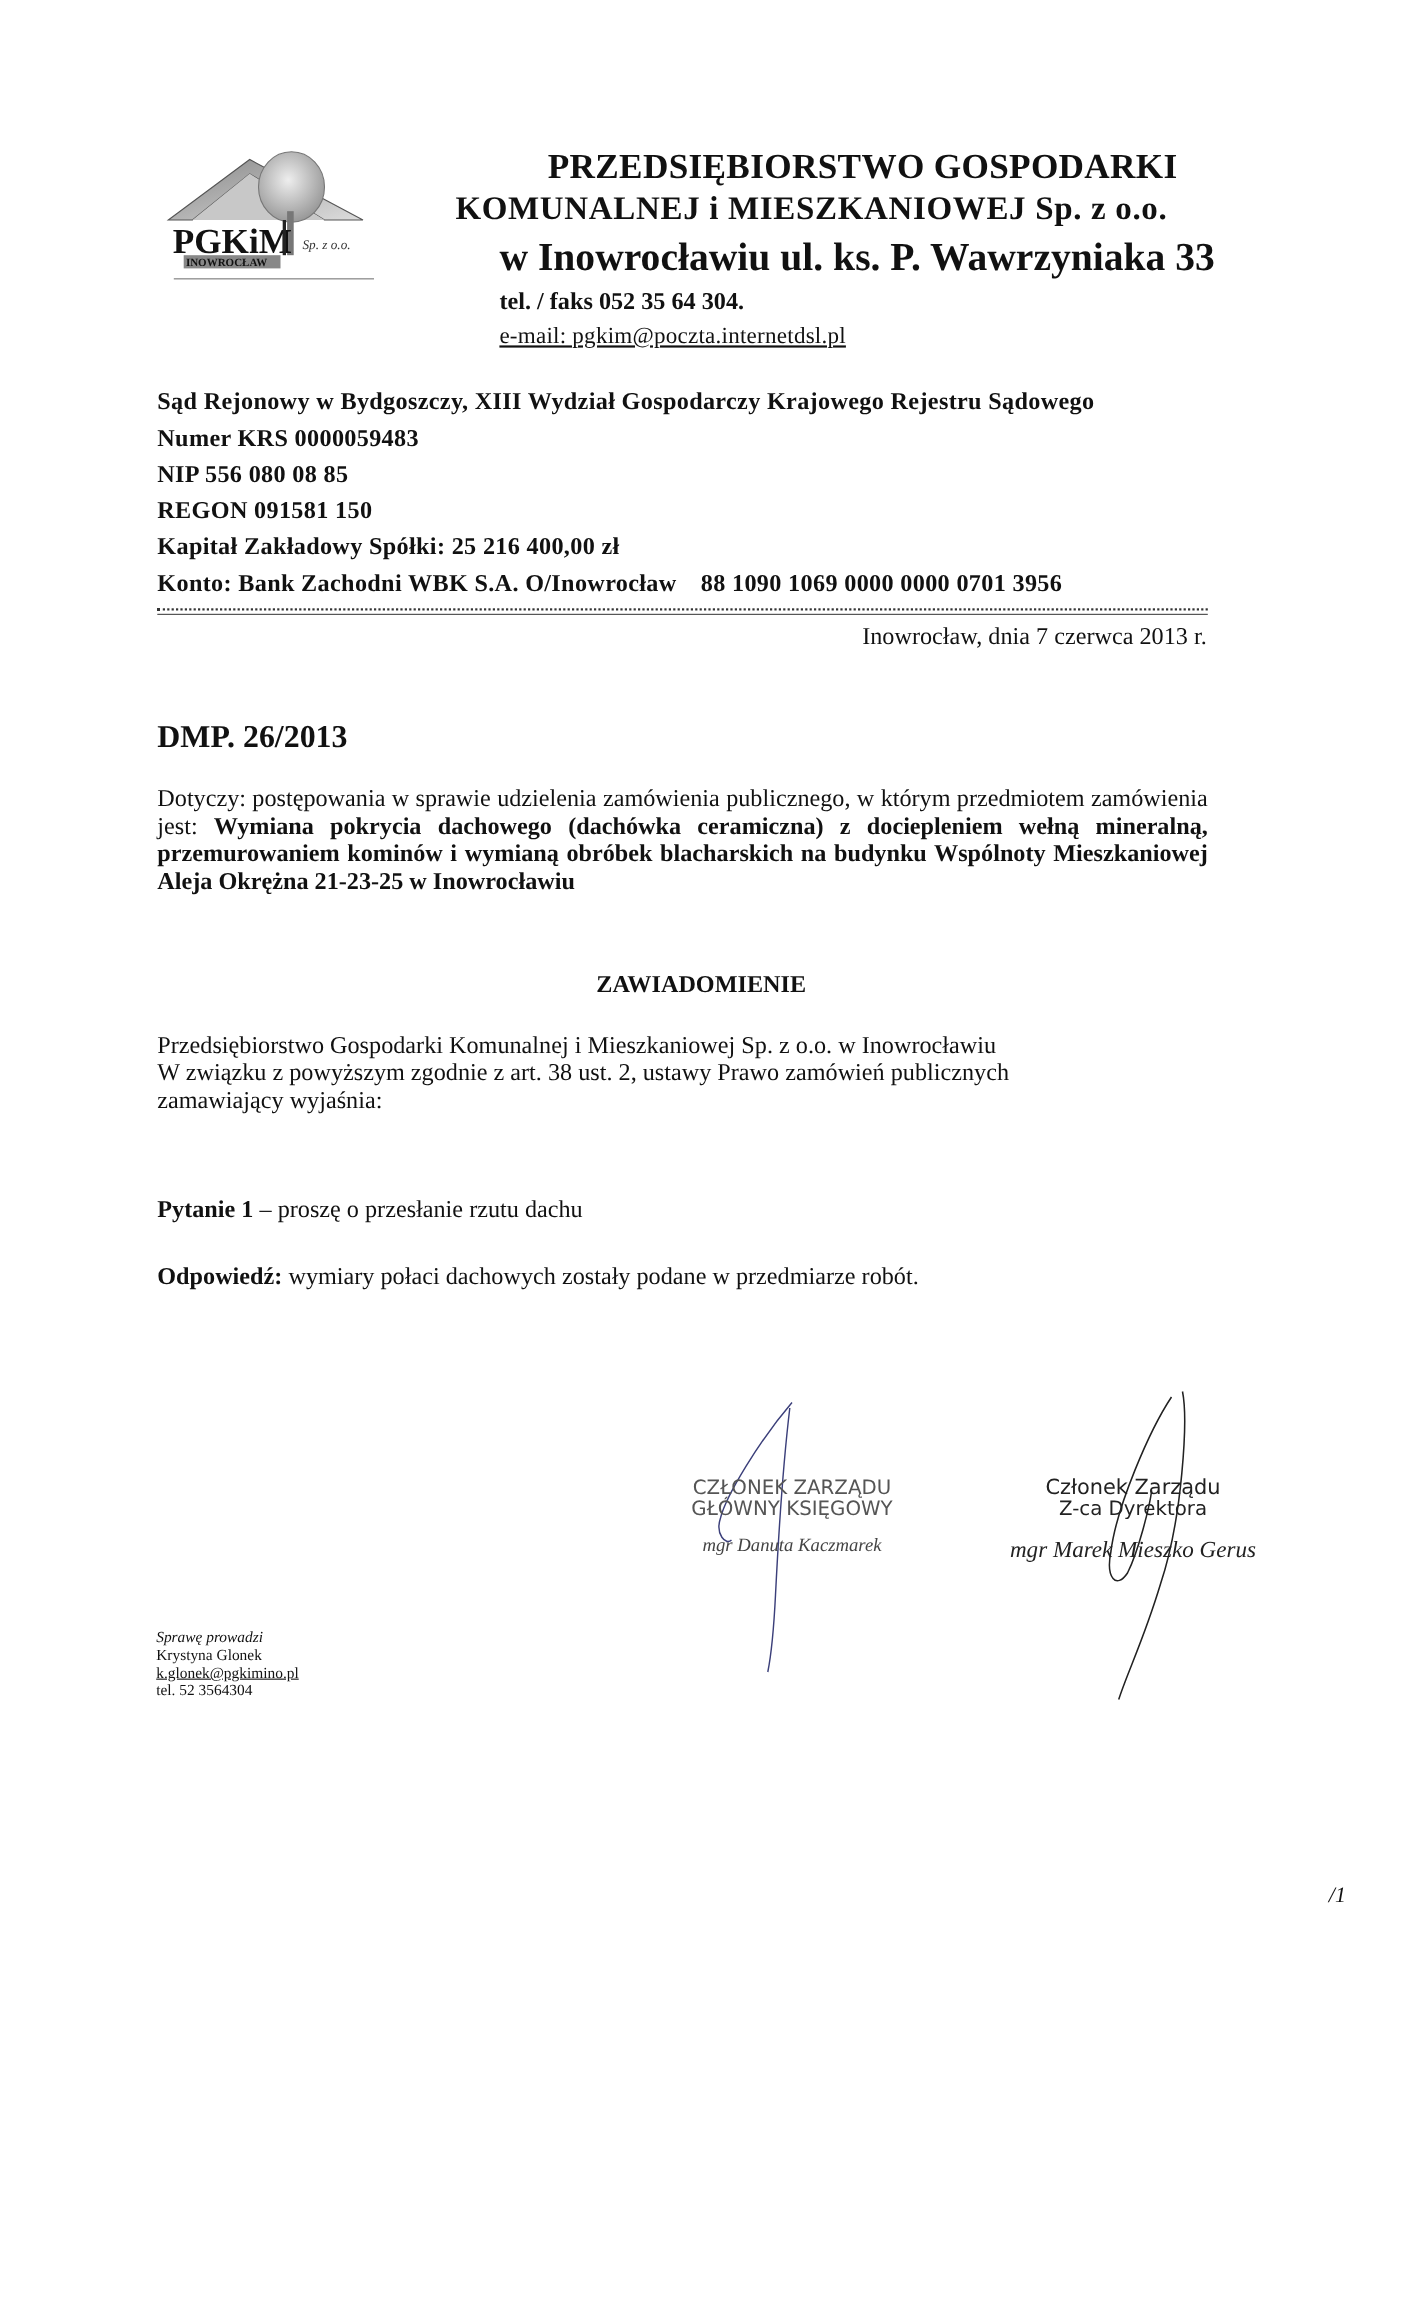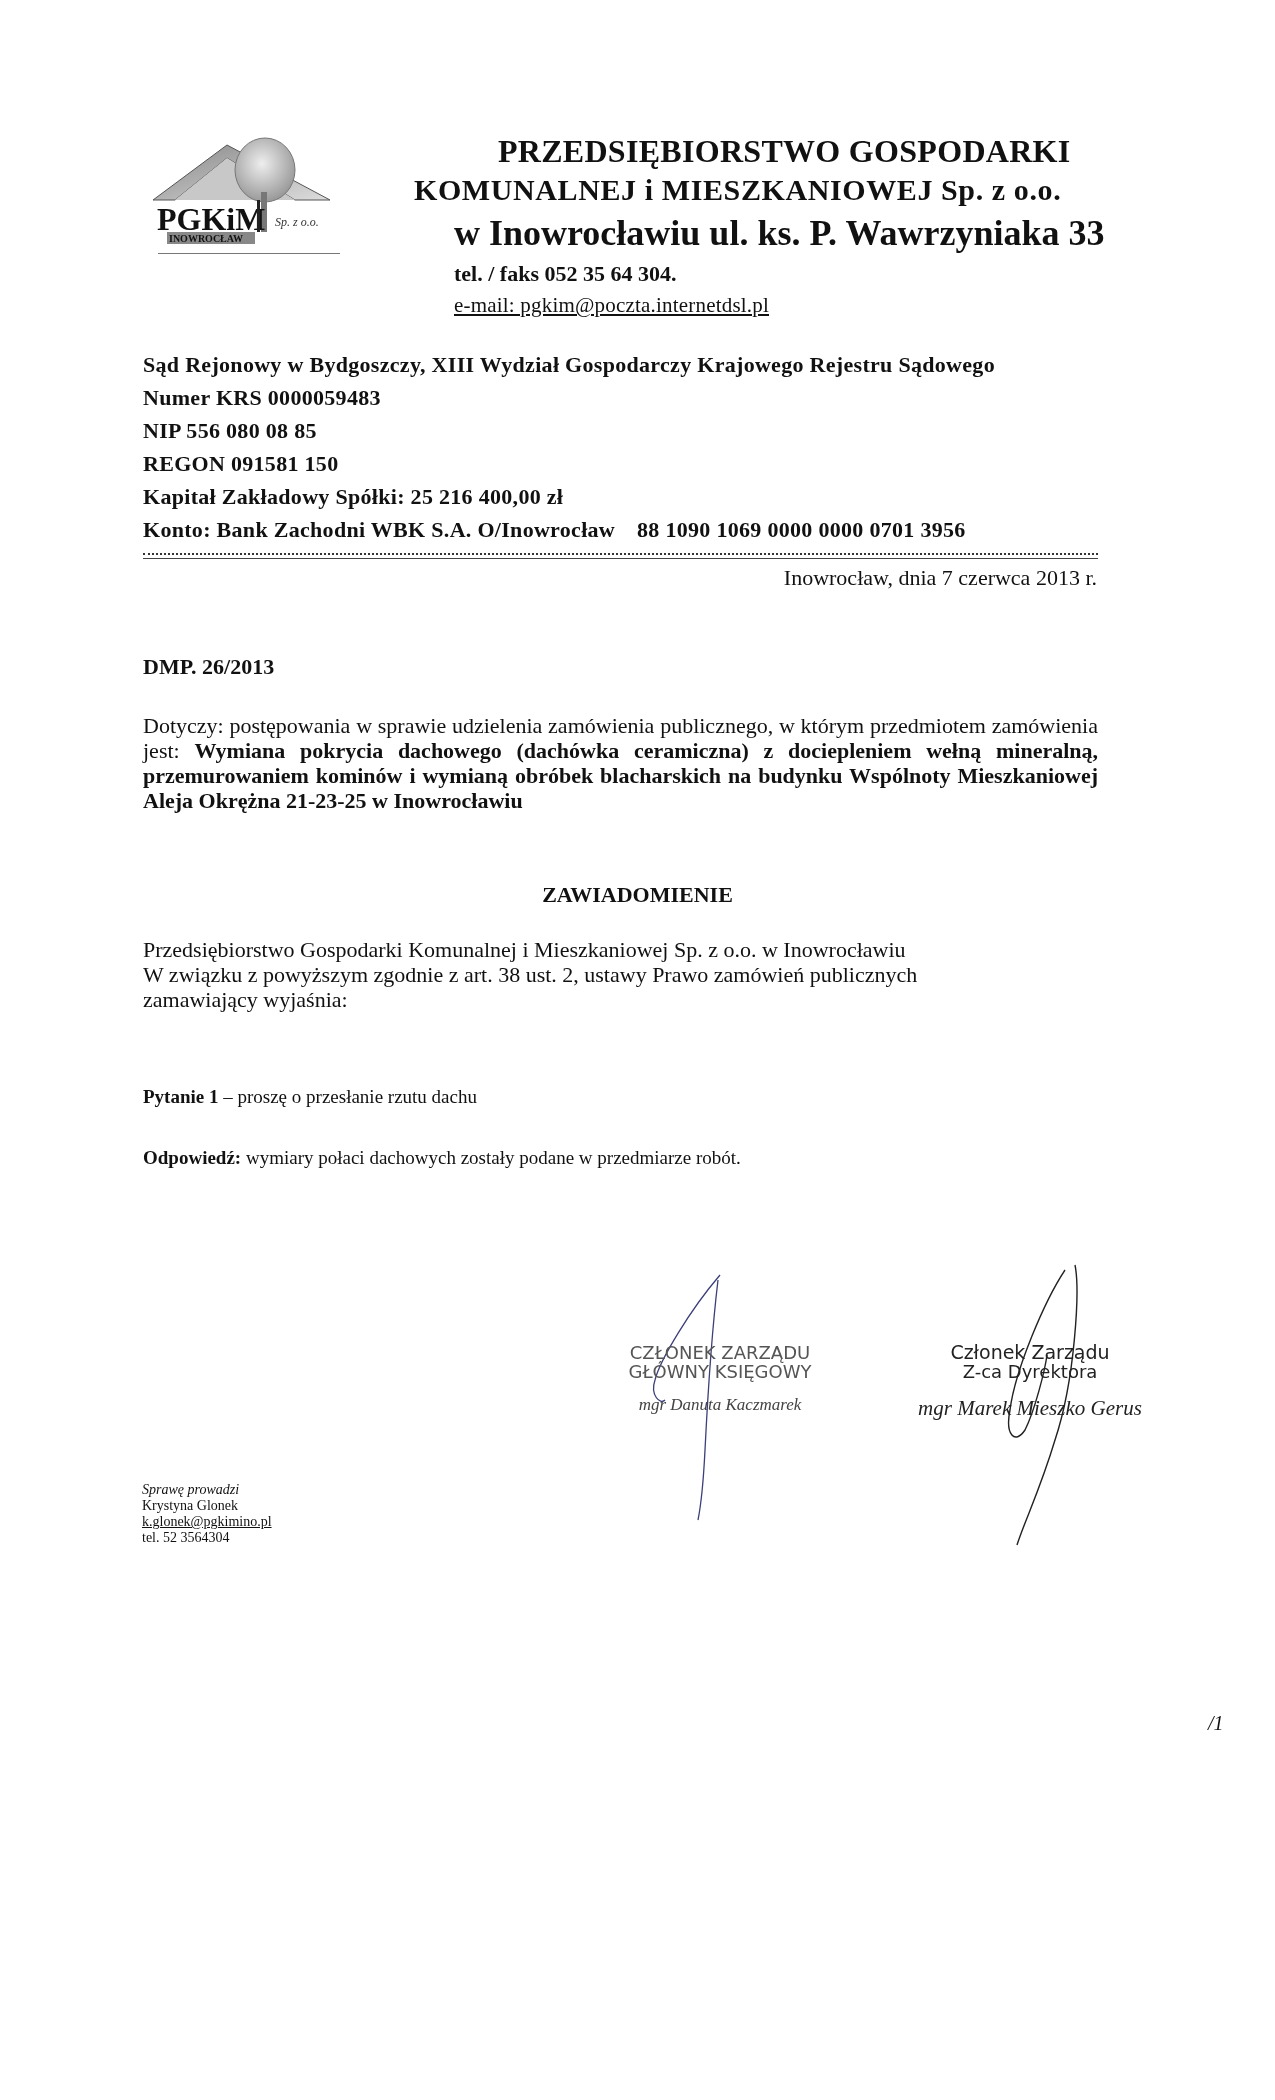--- a/index.html
+++ b/index.html
@@ -27,31 +27,31 @@
   .reg { left: 143px; top: 348px; font-weight: bold; font-size: 22px; line-height: 33px; letter-spacing: 0.3px; }
   .reg div { white-space: nowrap; }
   .acct-num { display: inline-block; margin-left: 22px; }
 
   .sep { left: 143px; top: 553px; width: 955px; height: 6px; }
   .sep .dots { height: 2px; border-top: 2px dotted #333; }
   .sep .line { height: 1px; background: #444; margin-top: 1px; }
 
   .date { right: 178px; top: 565px; font-size: 22px; }
 
-  .ref { left: 143px; top: 654px; font-weight: bold; font-size: 22px; }
+  .ref { left: 143px; top: 654px; font-weight: bold; font-size: 29px; }
 
   .subject { left: 143px; top: 713px; width: 955px; font-size: 22px; line-height: 25px; text-align: justify; }
   .subject b { font-weight: bold; }
 
   .notice-title { left: 0; width: 1275px; top: 882px; text-align: center; font-weight: bold; font-size: 22px; }
 
   .body { left: 143px; top: 937px; font-size: 22px; line-height: 25px; }
   .body div { white-space: nowrap; }
 
-  .qa { left: 143px; font-size: 19px; white-space: nowrap; }
+  .qa { left: 143px; font-size: 22px; white-space: nowrap; }
   .q { top: 1086px; }
   .a { top: 1147px; }
 
   
   .sig-stamp { font-family: "DejaVu Sans", "Liberation Sans", sans-serif; text-align: center; line-height: 1.05; }
   .sig1 { left: 590px; top: 1344px; width: 260px; color: #555; font-size: 18px; }
   .sig1 .name { font-family: "Liberation Serif", serif; font-style: italic; font-size: 17px; margin-top: 14px; color: #444; }
   .sig2 { left: 905px; top: 1343px; width: 250px; color: #222; font-size: 19px; }
   .sig2 .role2 { font-size: 18px; }
   .sig2 .name { font-family: "Liberation Serif", serif; font-style: italic; font-size: 21px; margin-top: 15px; color: #222; }

